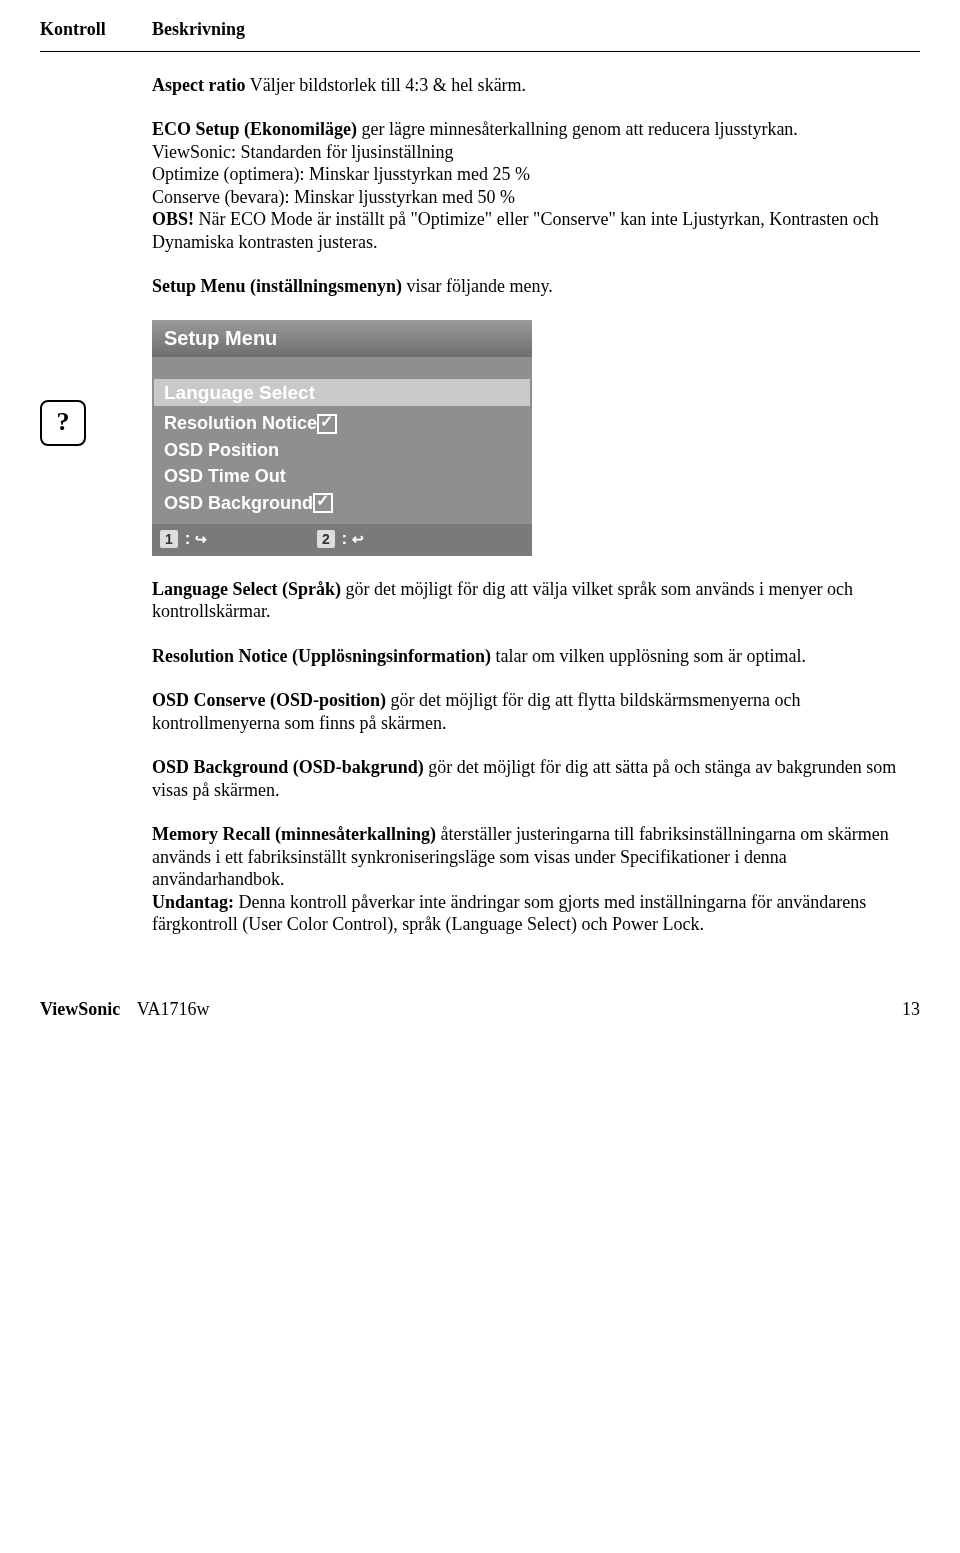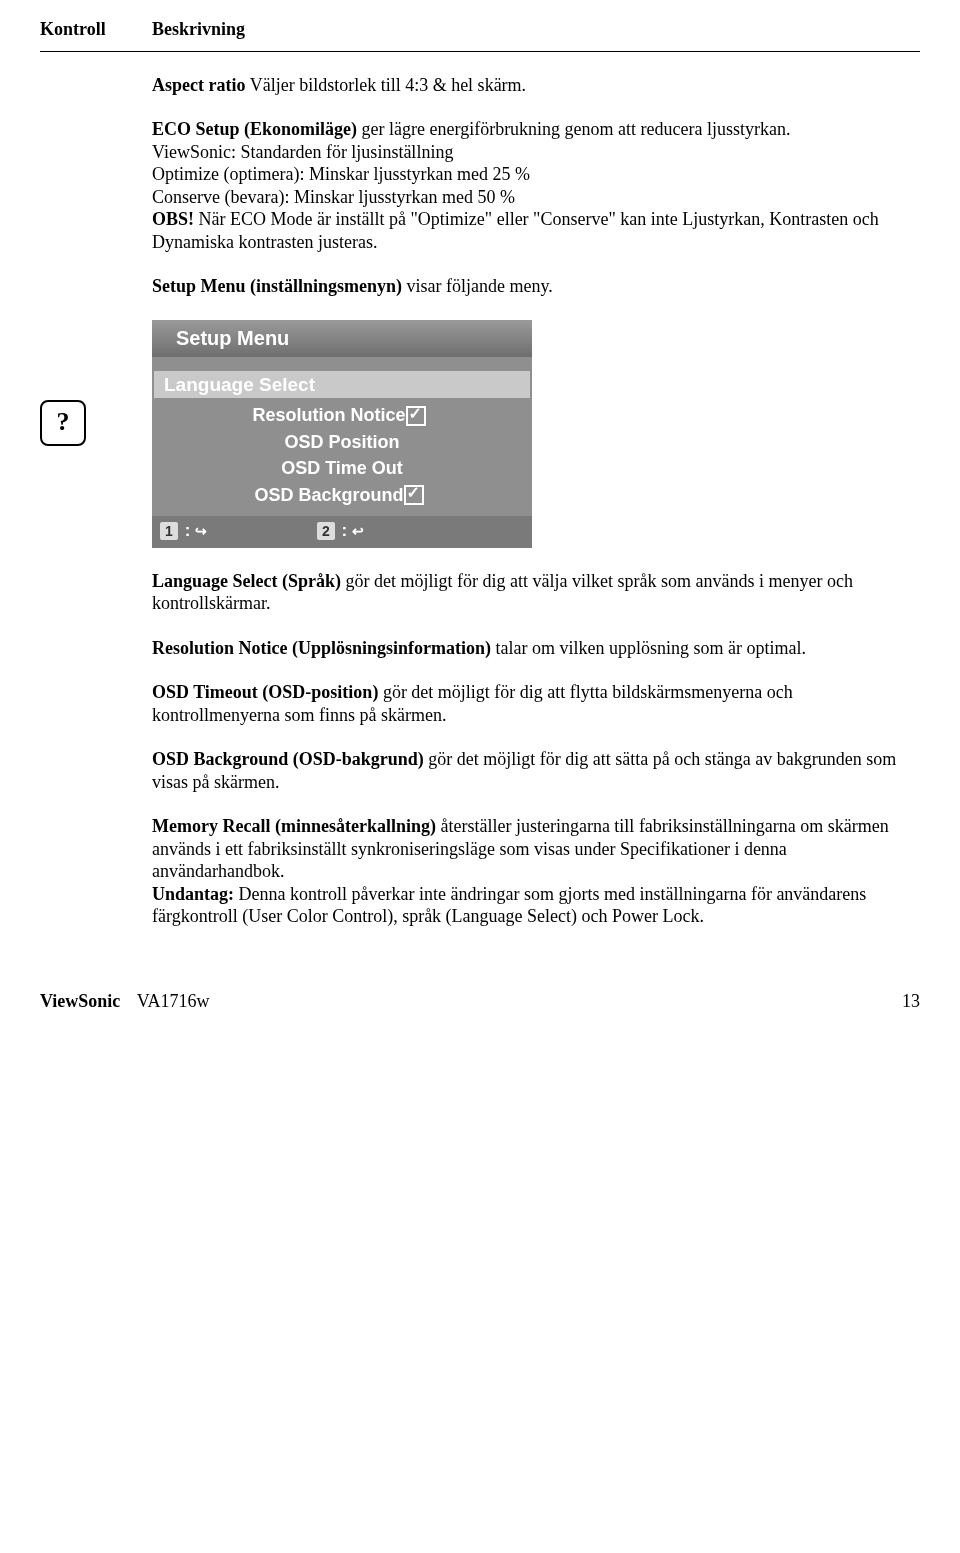--- a/index.html
+++ b/index.html
@@ -64,38 +64,38 @@
   .osd-box {
     width: 380px;
     margin: 4px 0 22px 0;
     font-family: Arial, Helvetica, sans-serif;
   }
   .osd-title {
     background: linear-gradient(#9a9a9a, #6e6e6e);
     color: #fff;
     font-size: 20px;
     font-weight: bold;
-    padding: 6px 24px;
+    padding: 6px 12px;
   }
   .osd-body {
     background: #8f8f8f;
     color: #fff;
     padding: 6px 12px 8px 12px;
   }
   .osd-highlight {
     background: #c9c9c9;
     color: #fff;
     font-weight: bold;
     font-size: 19px;
     padding: 2px 10px;
-    margin: 8px -10px 4px -10px;
+    margin: 16px -10px 4px -10px;
   }
   .osd-row {
     display: flex;
-    justify-content: center;
+    justify-content: flex-start;
     align-items: center;
     font-size: 18px;
     font-weight: bold;
     padding: 2px 0;
   }
   .osd-check {
     width: 16px;
     height: 16px;
     border: 2px solid #fff;
     position: relative;
@@ -164,21 +164,21 @@
     </div>
   </div>
 
   <div class="right-col">
 
     <p>
       <span class="bold">Aspect ratio</span><span> Väljer bildstorlek till 4:3 &amp; hel skärm.</span>
     </p>
 
     <p>
-      <span class="bold">ECO Setup (Ekonomiläge)</span><span> ger lägre energiförbrukning genom att reducera ljusstyrkan.</span><br>
+      <span class="bold">ECO Setup (Ekonomiläge)</span><span> ger lägre minnesåterkallning genom att reducera ljusstyrkan.</span><br>
       <span>ViewSonic: Standarden för ljusinställning</span><br>
       <span>Optimize (optimera): Minskar ljusstyrkan med 25 %</span><br>
       <span>Conserve (bevara): Minskar ljusstyrkan med 50 %</span><br>
       <span class="bold">OBS!</span><span> När ECO Mode är inställt på "Optimize" eller "Conserve" kan inte Ljustyrkan, Kontrasten och Dynamiska kontrasten justeras.</span>
     </p>
 
     <p>
       <span class="bold">Setup Menu (inställningsmenyn)</span><span> visar följande meny.</span>
     </p>
 
@@ -215,21 +215,21 @@
 
     <p>
       <span class="bold">Language Select (Språk)</span><span> gör det möjligt för dig att välja vilket språk som används i menyer och kontrollskärmar.</span>
     </p>
 
     <p>
       <span class="bold">Resolution Notice (Upplösningsinformation)</span><span> talar om vilken upplösning som är optimal.</span>
     </p>
 
     <p>
-      <span class="bold">OSD Timeout (OSD-position)</span><span> gör det möjligt för dig att flytta bildskärmsmenyerna och kontrollmenyerna som finns på skärmen.</span>
+      <span class="bold">OSD Conserve (OSD-position)</span><span> gör det möjligt för dig att flytta bildskärmsmenyerna och kontrollmenyerna som finns på skärmen.</span>
     </p>
 
 
     <p>
       <span class="bold">OSD Background (OSD-bakgrund)</span><span> gör det möjligt för dig att sätta på och stänga av bakgrunden som visas på skärmen.</span>
     </p>
 
     <p style="margin-bottom:0;">
       <span class="bold">Memory Recall (minnesåterkallning)</span><span> återställer justeringarna till fabriksinställningarna om skärmen används i ett fabriksinställt synkroniseringsläge som visas under Specifikationer i denna användarhandbok.</span><br>
       <span class="bold">Undantag:</span><span> Denna kontroll påverkar inte ändringar som gjorts med inställningarna för användarens färgkontroll (User Color Control), språk (Language Select) och Power Lock.</span>

